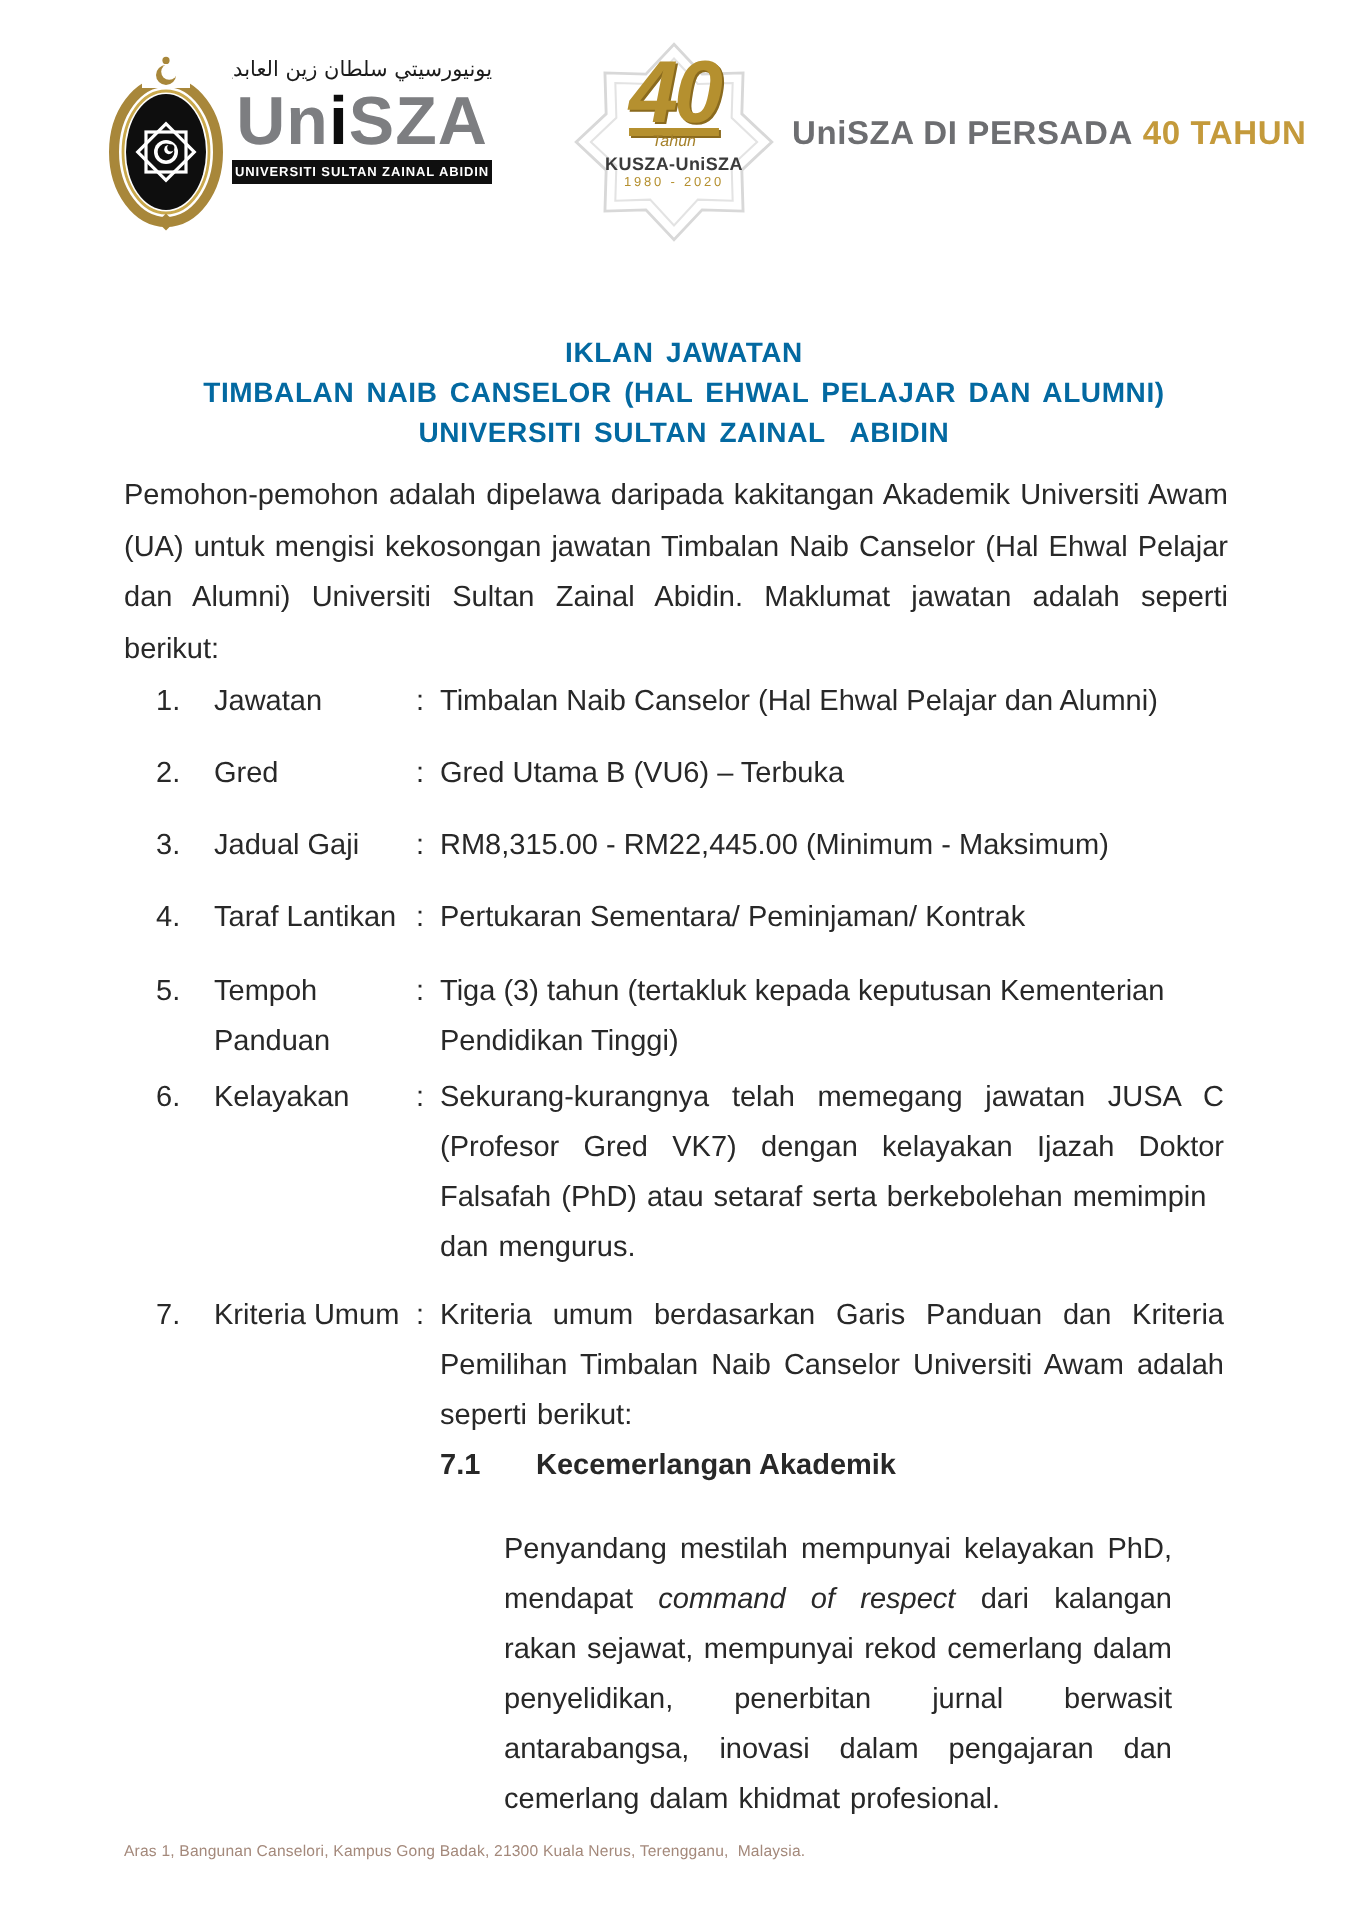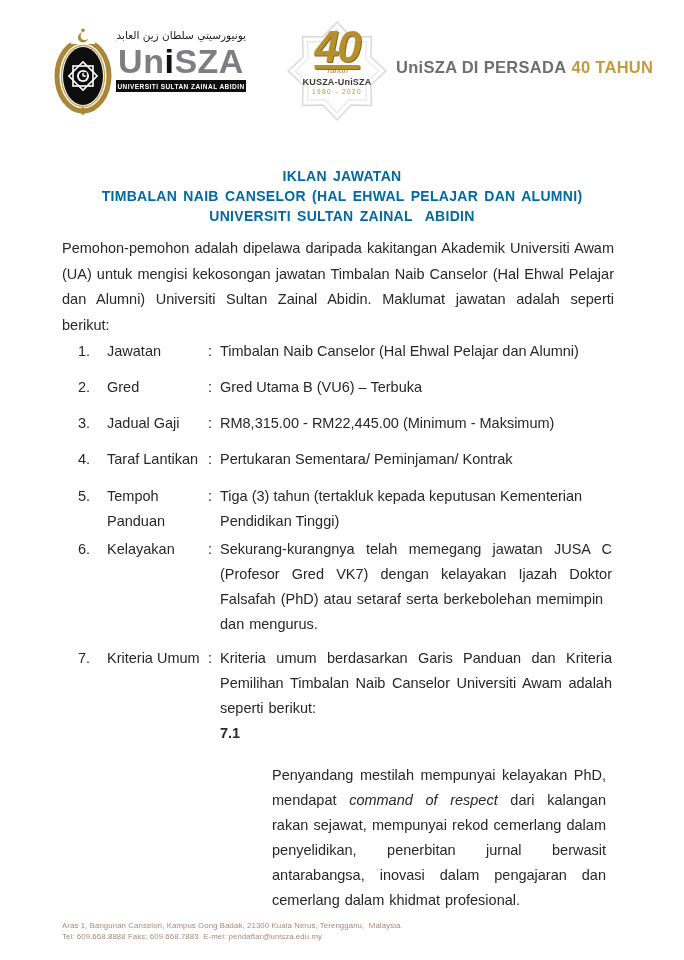--- a/index.html
+++ b/index.html
@@ -33,21 +33,21 @@
   
   .item{position:absolute;left:78px;width:534px;display:grid;grid-template-columns:29px 101px 12px 1fr;
     font-size:14.5px;line-height:25px;}
   .item .label{font-weight:normal;}
   .item .value{white-space:pre-line;}
   .item .value.j{text-align:justify;word-spacing:1px;}
   .i1{top:339px}.i2{top:375px}.i3{top:411px}.i4{top:447px}.i5{top:484px}.i6{top:537px}.i7{top:646px}
   
   .sub{position:absolute;left:220px;top:721px;width:392px;font-size:14.5px;line-height:25px;}
   .sub-head{display:grid;grid-template-columns:48px 1fr;font-weight:bold;}
-  .sub-para{margin-left:52px;margin-top:17px;width:334px;text-align:justify;word-spacing:1px;}
+  .sub-para{margin-left:32px;margin-top:17px;width:334px;text-align:justify;word-spacing:1px;}
   .sub-para .it{font-style:italic;}
   
   .footer{position:absolute;left:62px;top:921px;font-size:7.8px;line-height:10.5px;color:#a4897b;letter-spacing:.1px;}
 </style>
 </head>
 <body>
 
 <div class="hdr-logo">
   <svg class="emblem" width="58" height="88" viewBox="0 0 58 88">
 
@@ -145,22 +145,22 @@
 <div class="item i7">
   <span class="no">7.</span>
   <span class="label">Kriteria Umum</span>
   <span class="colon">:</span>
   <span class="value j">Kriteria umum berdasarkan Garis Panduan dan Kriteria Pemilihan Timbalan Naib Canselor Universiti Awam adalah seperti berikut:</span>
 </div>
 
 <div class="sub">
   <div class="sub-head">
     <span>7.1</span>
+    <span>Kecemerlangan Akademik</span>
   </div>
   <div class="sub-para">
     <span>Penyandang mestilah mempunyai kelayakan PhD, mendapat </span><span class="it">command of respect</span><span> dari kalangan rakan sejawat, mempunyai rekod cemerlang dalam penyelidikan, penerbitan jurnal berwasit antarabangsa, inovasi dalam pengajaran dan cemerlang dalam khidmat profesional.</span>
   </div>
 </div>
 
 <div class="footer">
   <div>Aras 1, Bangunan Canselori, Kampus Gong Badak, 21300 Kuala Nerus, Terengganu,&nbsp; Malaysia.</div>
-  <div>Tel: 609.668.8888 Faks: 609.668.7883&nbsp; E-mel: pendaftar@unisza.edu.my</div>
 </div>
 
 </body></html>

